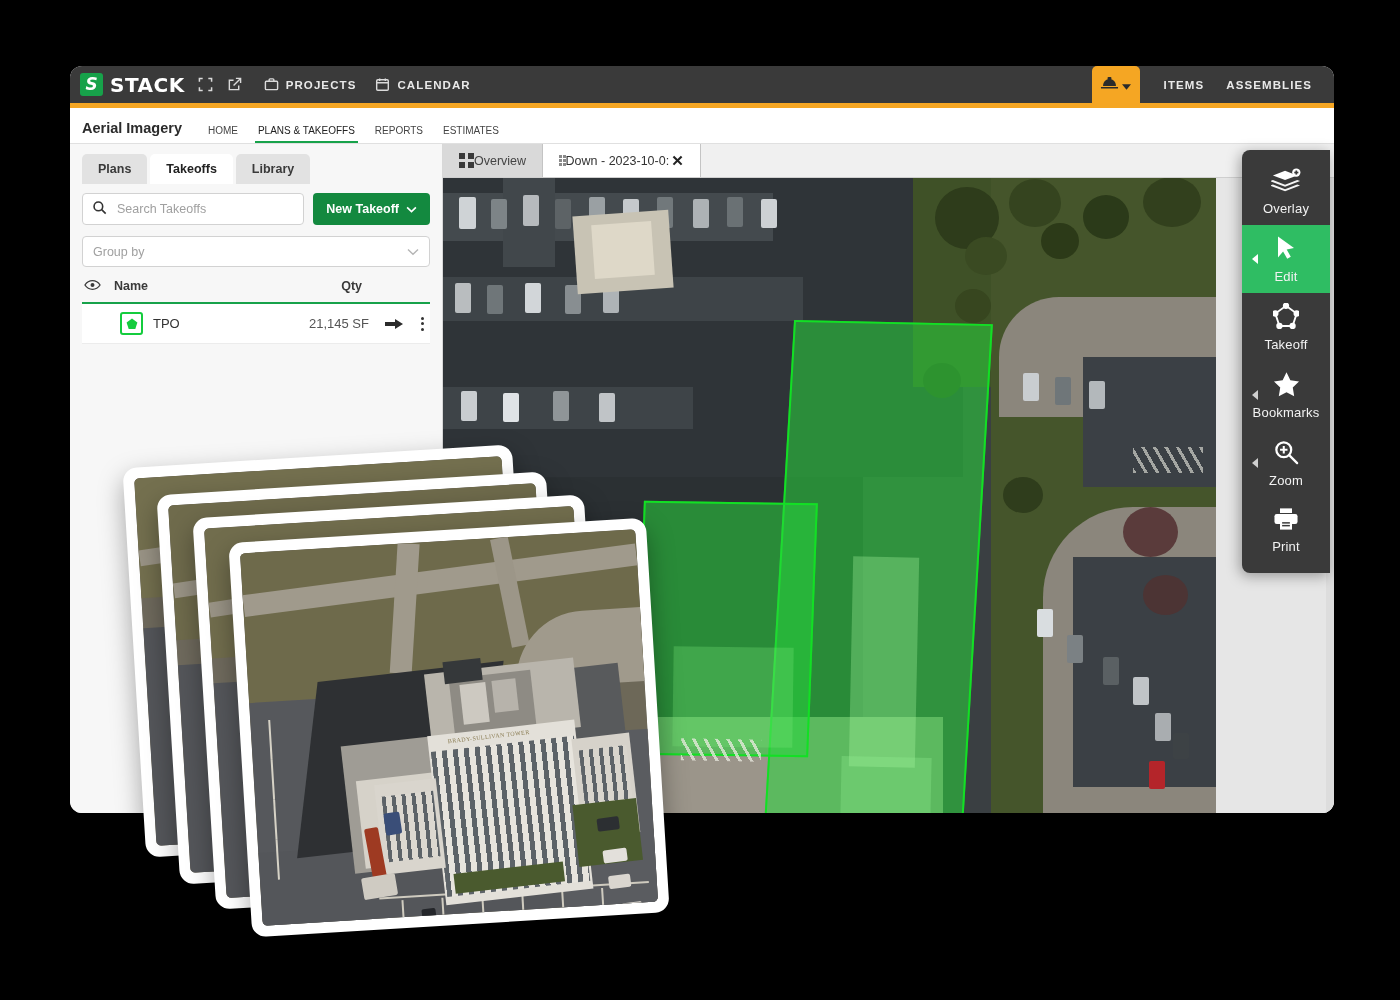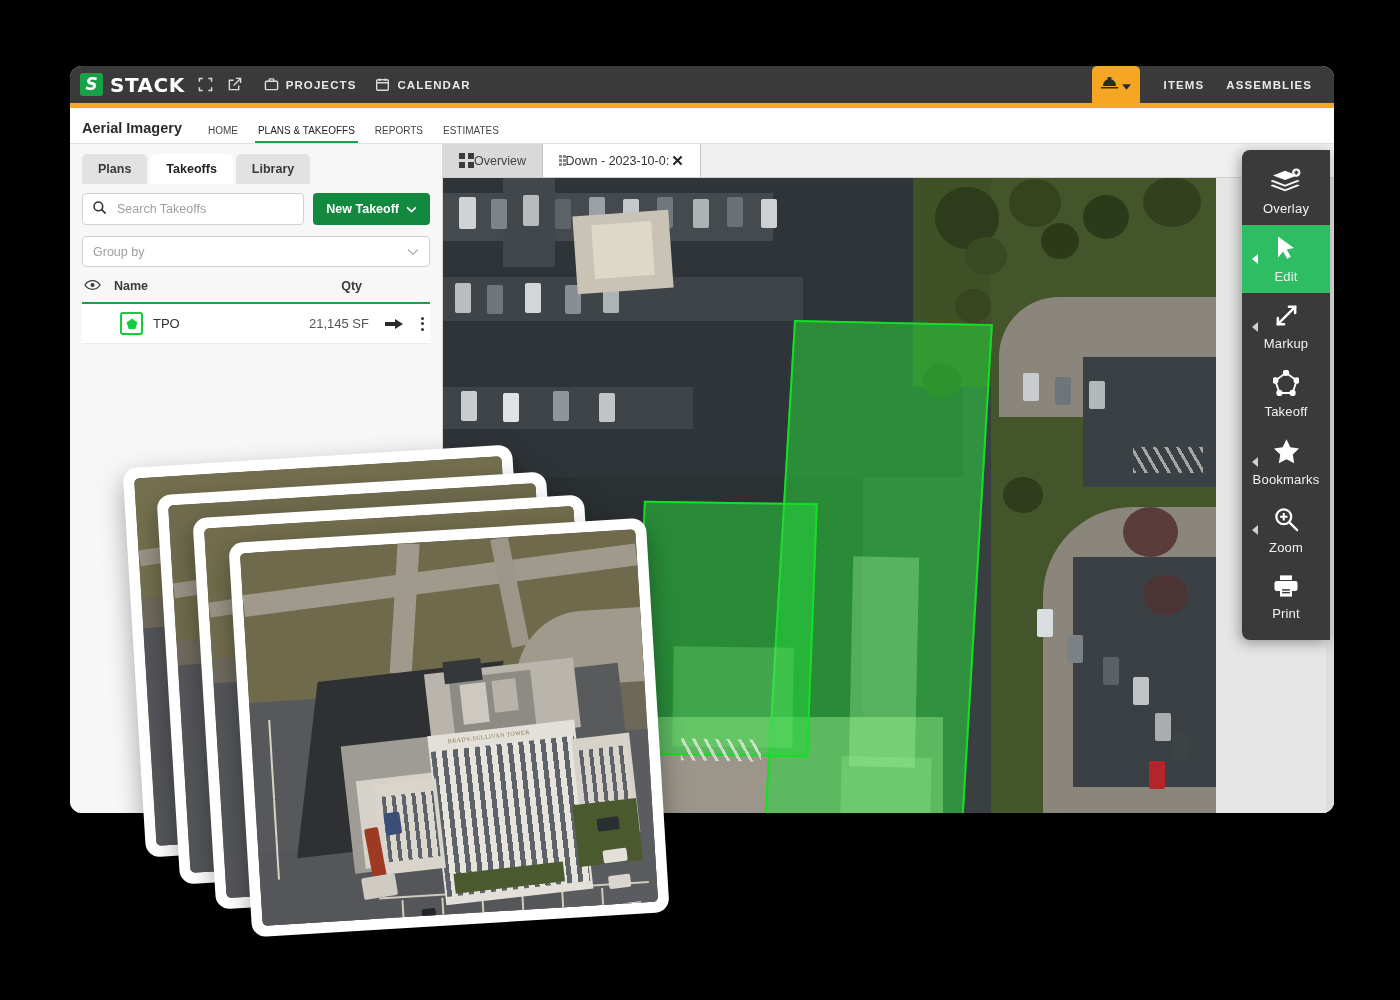--- a/index.html
+++ b/index.html
@@ -489,31 +489,20 @@
     <div class="tool active">
       <span class="tool-caret"></span>
       <span>
         <svg width="24" height="26" viewBox="0 0 24 26" fill="#fff">
             <path d="M4 1.5l16 11.5-7.3 1.4 4.1 7.4-3.6 2-4.1-7.4L4 22.5z"></path>
           </svg>
       </span>
       <span class="tool-label">Edit</span>
     </div>
 
-    <div class="tool">
-      <span class="tool-caret"></span>
-      <span>
-        <svg width="25" height="25" viewBox="0 0 26 26" fill="none" stroke="#fff" stroke-width="2.6" stroke-linecap="round">
-          <path d="M4 22L22 4"></path>
-            <path d="M15.5 4H22v6.5"></path>
-            <path d="M10.5 22H4v-6.5"></path>
-        </svg>
-      </span>
-      <span class="tool-label">Markup</span>
-    </div>
 
     <div class="tool">
       <span>
         <svg width="26" height="26" viewBox="0 0 28 28" fill="none" stroke="#fff" stroke-width="2">
           <path d="M14 3L25.5 11.3 21.1 24.8H6.9L2.5 11.3z"></path>
           <circle cx="14" cy="3" r="2.4" fill="#fff"></circle>
             <circle cx="25.5" cy="11.3" r="2.4" fill="#fff"></circle>
           <circle cx="21.1" cy="24.8" r="2.4" fill="#fff"></circle>
             <circle cx="6.9" cy="24.8" r="2.4" fill="#fff"></circle>
           <circle cx="2.5" cy="11.3" r="2.4" fill="#fff"></circle>

